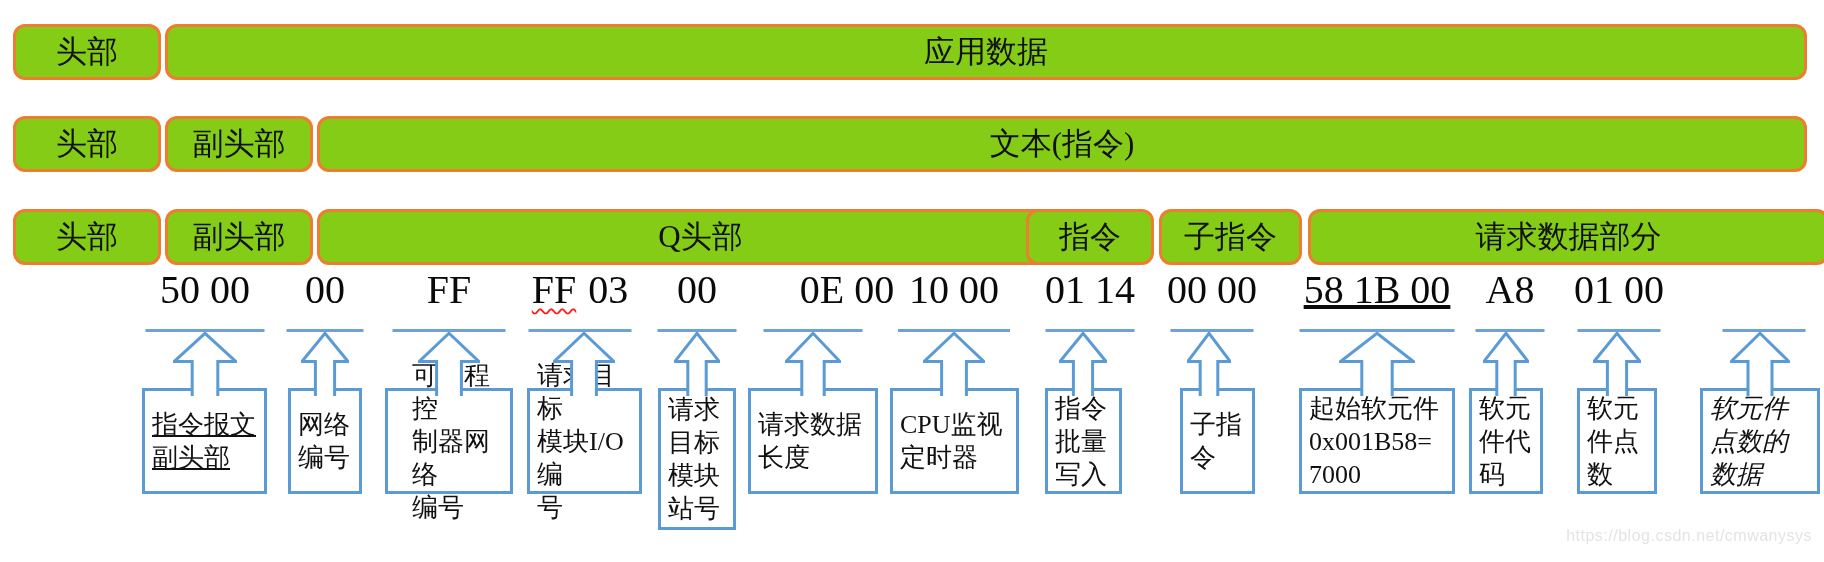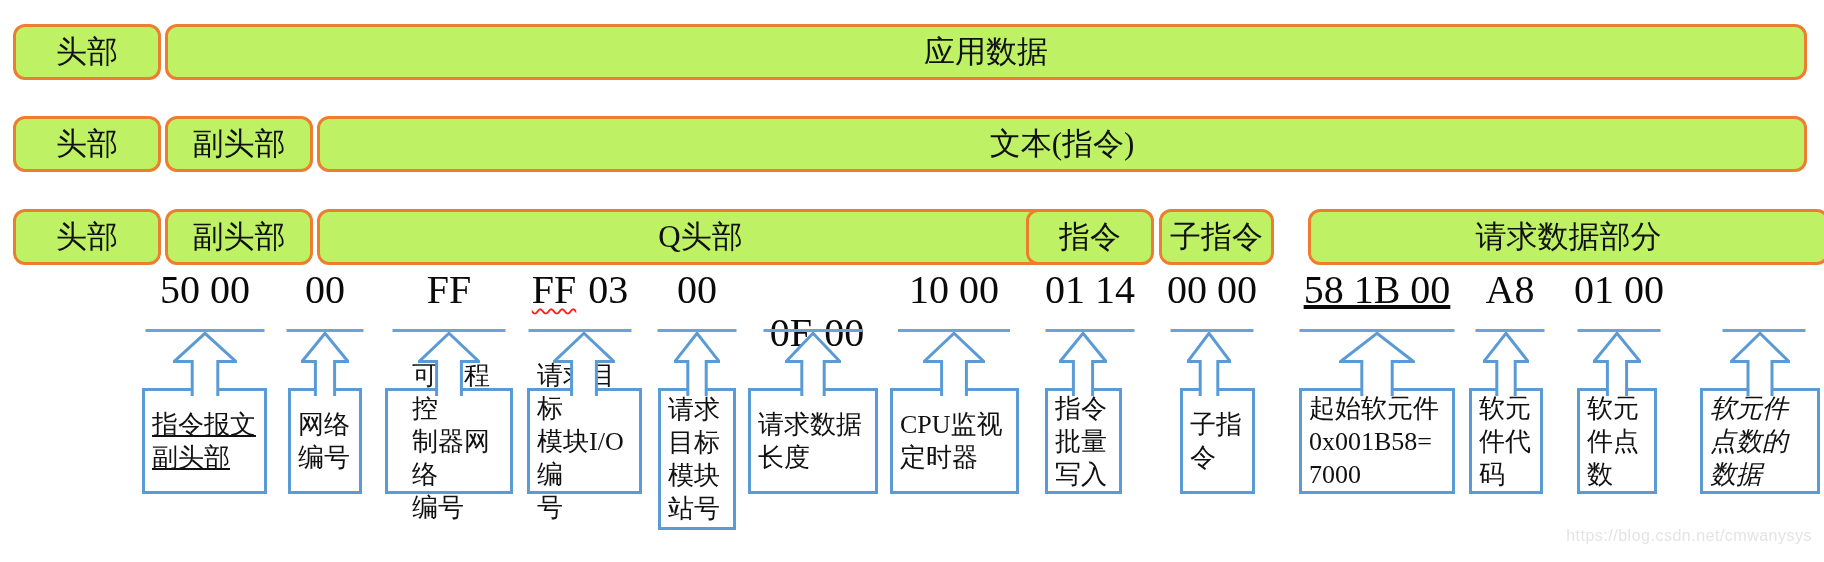--- a/index.html
+++ b/index.html
@@ -9,21 +9,21 @@
     background:#ffffff;
     font-family:"Liberation Serif","DejaVu Serif",serif;
     overflow:hidden;
   }
   
   .orow-cell{
     position:absolute;
     box-sizing:border-box;
     border:3px solid #ED7D31;
     border-radius:12px;
-    background:#bef264;
+    background:#84cc16;
     display:flex;align-items:center;justify-content:center;
     font-size:31px;color:#111;
     white-space:nowrap;
   }
   
   .hex{
     position:absolute;
     top:266px;height:46px;
     transform:translateX(-50%);
     font-size:40px;color:#0a0a0a;
@@ -79,31 +79,31 @@
   <div class="orow-cell" style="left:165px;top:24px;width:1642px;height:56px;">应用数据</div>
 
   <div class="orow-cell" style="left:13px;top:116px;width:148px;height:56px;">头部</div>
   <div class="orow-cell" style="left:165px;top:116px;width:148px;height:56px;">副头部</div>
   <div class="orow-cell" style="left:317px;top:116px;width:1490px;height:56px;">文本(指令)</div>
 
   <div class="orow-cell" style="left:13px;top:209px;width:148px;height:56px;">头部</div>
   <div class="orow-cell" style="left:165px;top:209px;width:148px;height:56px;">副头部</div>
   <div class="orow-cell" style="left:317px;top:209px;width:767px;height:56px;">Q头部</div>
   <div class="orow-cell" style="left:1026px;top:209px;width:128px;height:56px;">指令</div>
-  <div class="orow-cell" style="left:1159px;top:209px;width:115px;height:56px;text-align:right;">子指令</div>
+  <div class="orow-cell" style="left:1159px;top:209px;width:143px;height:56px;text-align:right;">子指令</div>
   <div class="orow-cell" style="left:1308px;top:209px;width:521px;height:56px;">请求数据部分</div>
 
   <div class="hex" style="left:205px;">50 00</div>
   <div class="hex" style="left:325px;">00</div>
   <div class="hex" style="left:449px;">FF</div>
   <div class="hex" style="left:580px;">
     <span class="wavy">FF</span><span class="part2">03</span>
   </div>
   <div class="hex" style="left:697px;">00</div>
-  <div class="hex" style="left:817px;margin-top:43px;">0E 00</div>
+  <div class="hex" style="left:847px;">0E 00</div>
   <div class="hex" style="left:954px;">10 00</div>
   <div class="hex" style="left:1090px;">01 14</div>
   <div class="hex" style="left:1212px;">00 00</div>
   <div class="hex" style="left:1377px;text-decoration:underline;">58 1B 00</div>
   <div class="hex" style="left:1510px;">A8</div>
   <div class="hex" style="left:1619px;">01 00</div>
 
   <div class="ul" style="left:205px;width:119px;"></div>
   <div class="ul" style="left:325px;width:77px;"></div>
   <div class="ul" style="left:449px;width:113px;"></div>

